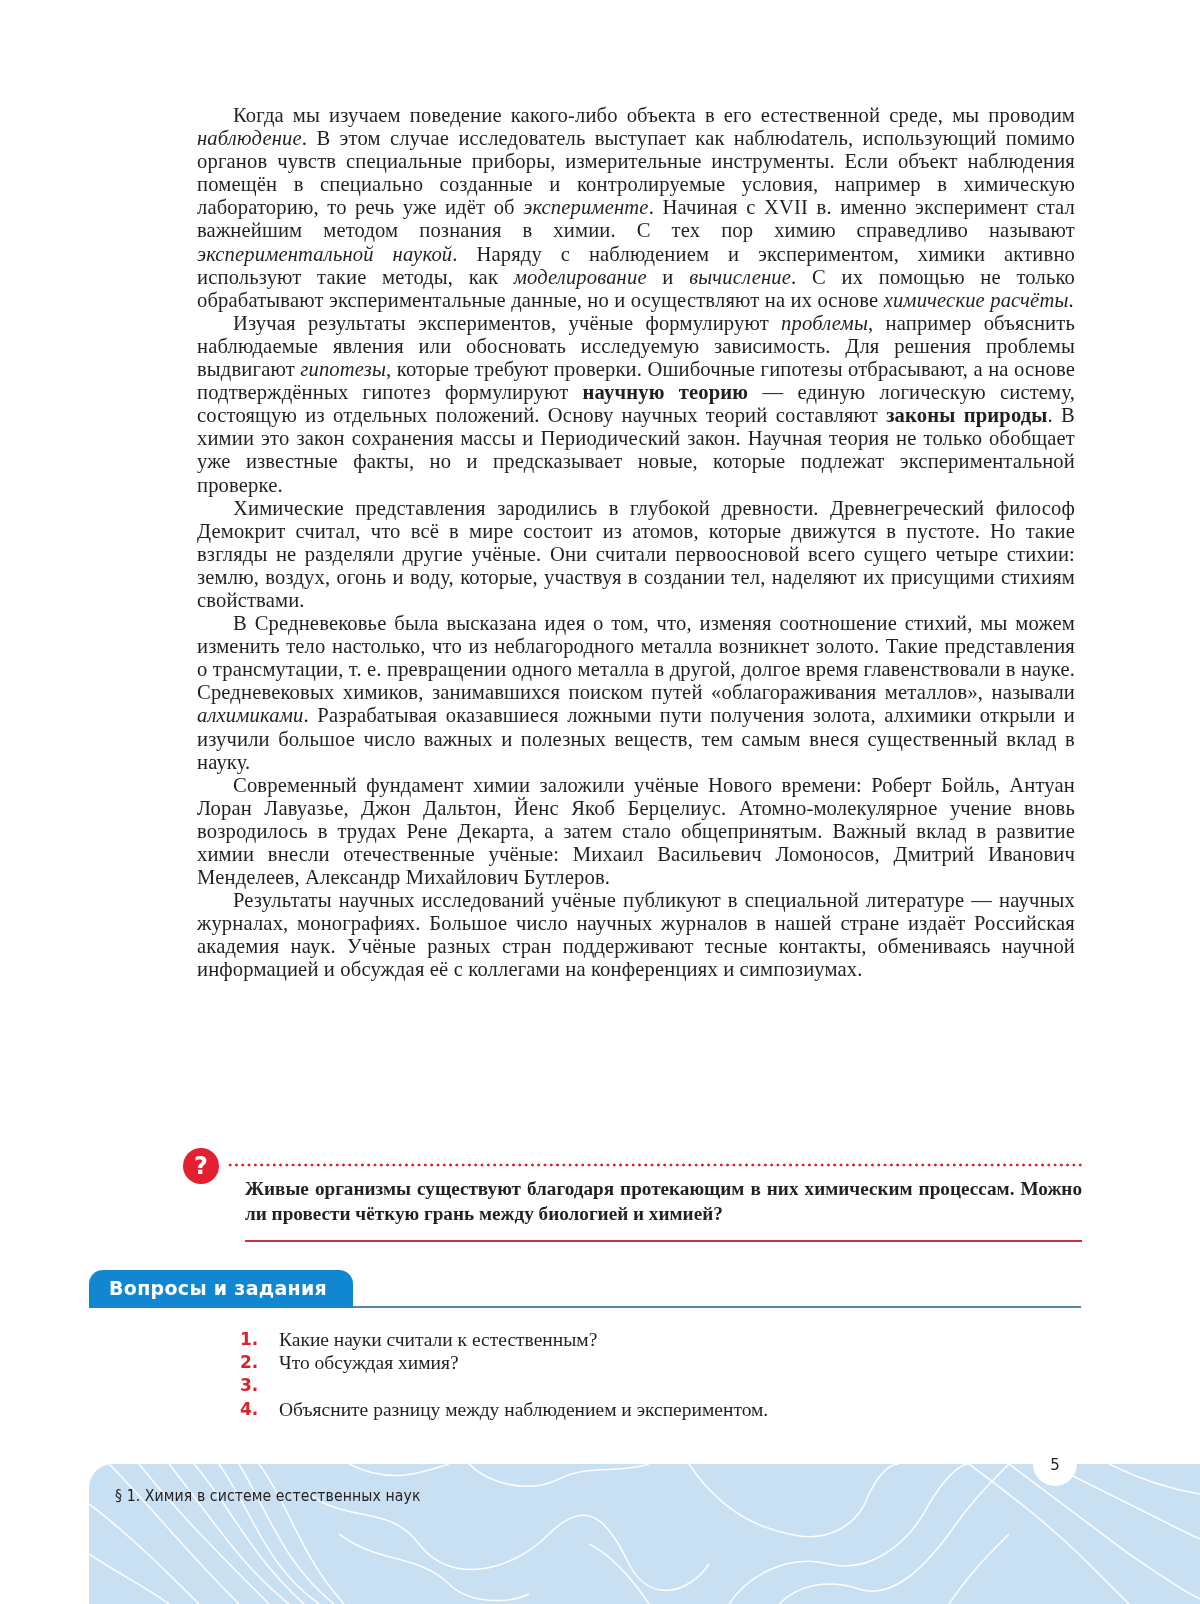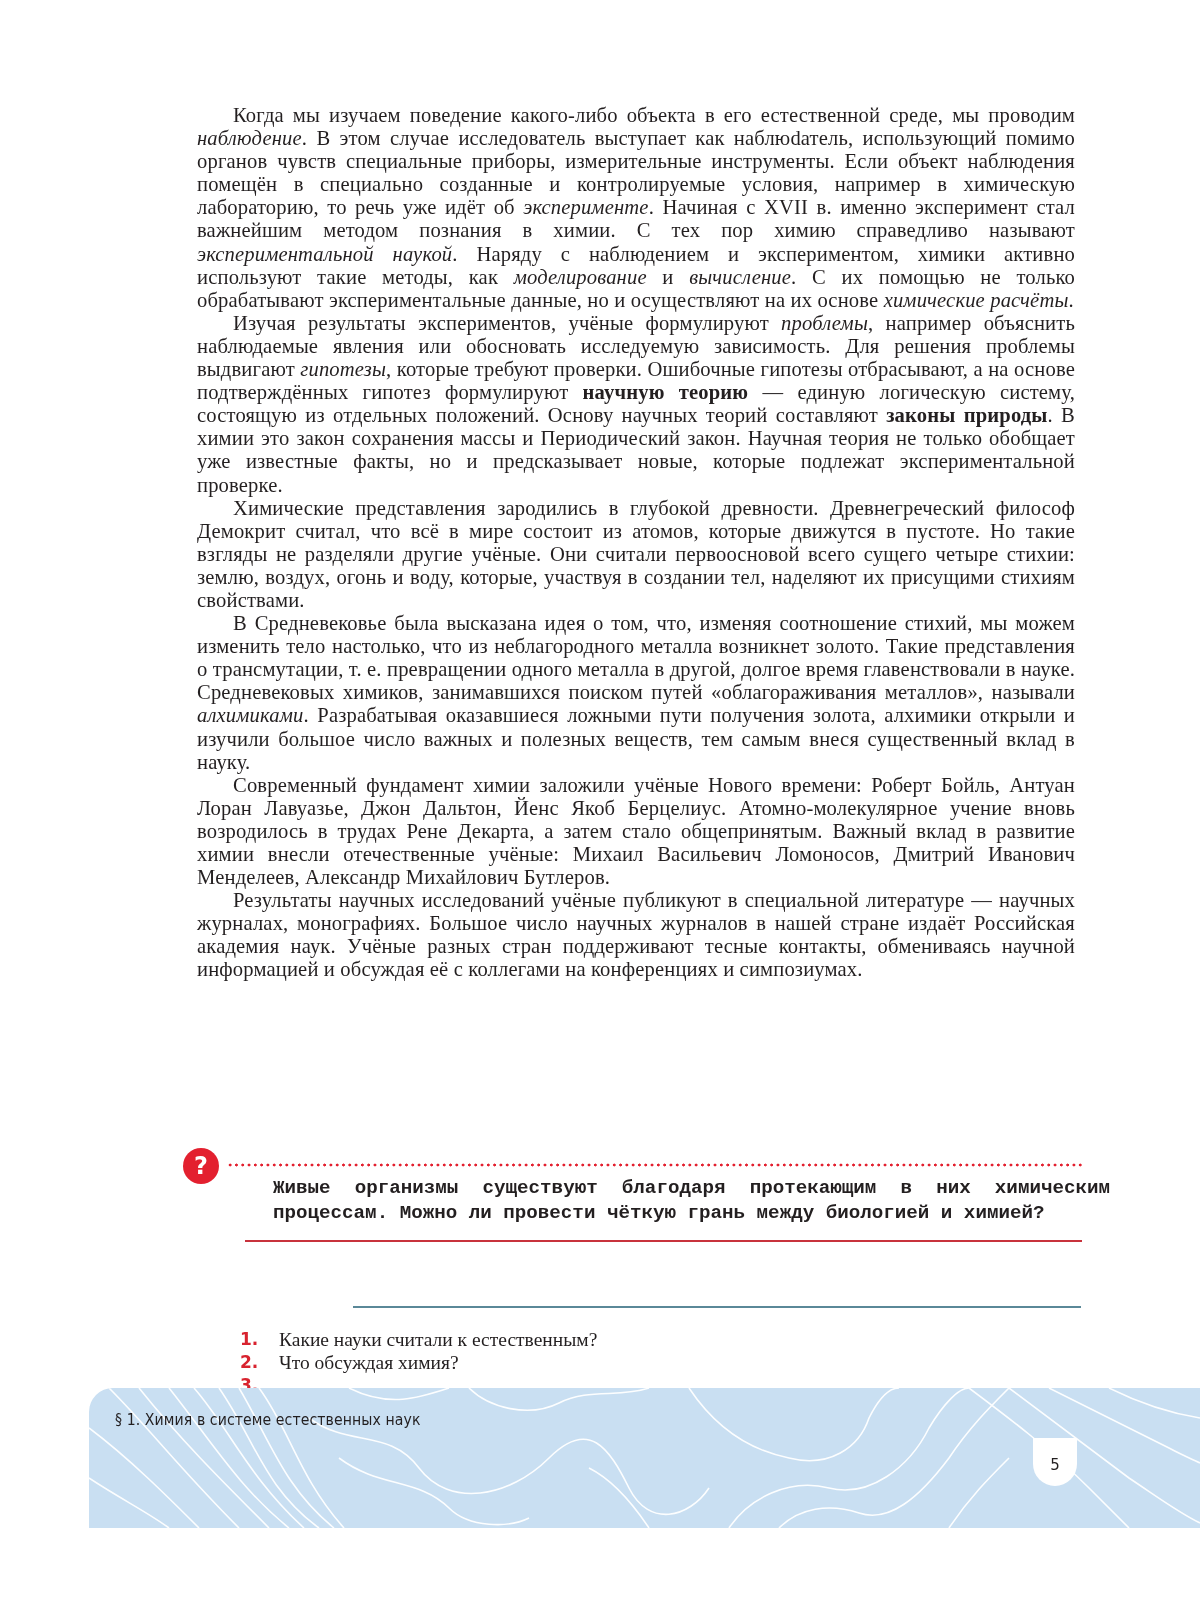--- a/index.html
+++ b/index.html
@@ -65,27 +65,26 @@
     height: 4px;
     background-image: radial-gradient(circle, #e3202f 1.4px, transparent 1.6px);
     background-size: 6.3px 4px;
     background-repeat: repeat-x;
   }
   .q-text {
     position: absolute;
     left: 62px;
     top: 28px;
     width: 837px;
-    font-family: Liberation Mono, monospace;
+    font-family: Liberation Serif, serif;
     font-weight: bold;
     font-size: 19.2px;
     line-height: 25px;
     text-align: justify;
     text-align-last: left;
-    margin-left: 28px;
   }
   .q-rule {
     position: absolute;
     left: 62px;
     top: 92px;
     width: 837px;
     height: 2px;
     background: #c8323c;
   }
 
@@ -143,21 +142,21 @@
     color: #d8232f;
     font-family: "DejaVu Sans", sans-serif;
     font-weight: bold;
     font-size: 17px;
   }
 
   
   .footer {
     position: absolute;
     left: 89px;
-    top: 1388px;
+    top: 1464px;
     width: 1111px;
     height: 140px;
     background: #c9dff2;
     border-radius: 24px 0 0 0;
     overflow: hidden;
   }
   .footer svg {
     position: absolute;
     left: 0;
     top: 0;
@@ -206,20 +205,21 @@
 </div>
 
 <div class="question-block">
   <div class="q-icon">?</div>
   <div class="q-dots"></div>
   <div class="q-text">Живые организмы существуют благодаря протекающим в них химическим процессам. Можно ли провести чёткую грань между биологией и химией?</div>
   <div class="q-rule"></div>
 </div>
 
 <div class="qa-header">
+  <div class="qa-tab">Вопросы и задания</div>
   <div class="qa-line"></div>
 </div>
 
 <ol class="qa-list">
   <li>
       <span class="qa-num">1.</span>
       <span>Какие науки считали к естественным?</span>
     </li>
   <li>
       <span class="qa-num">2.</span>

